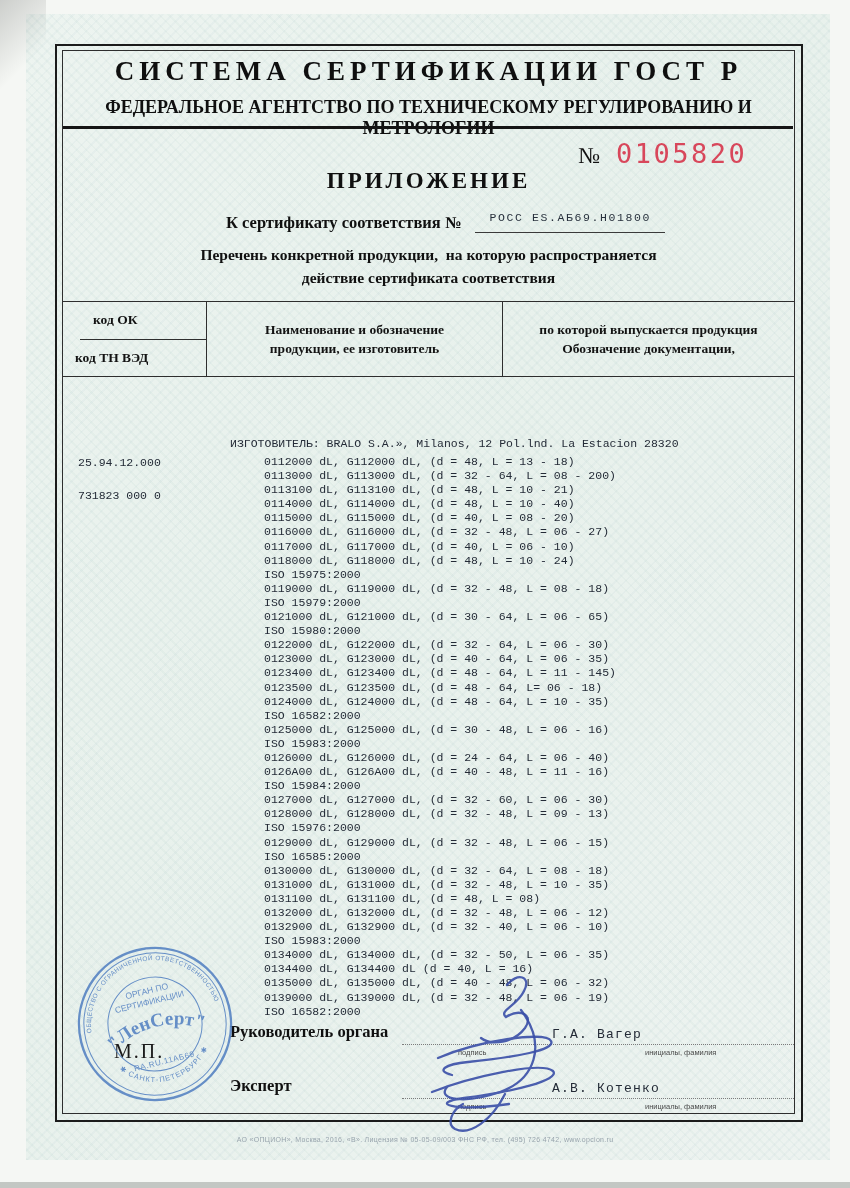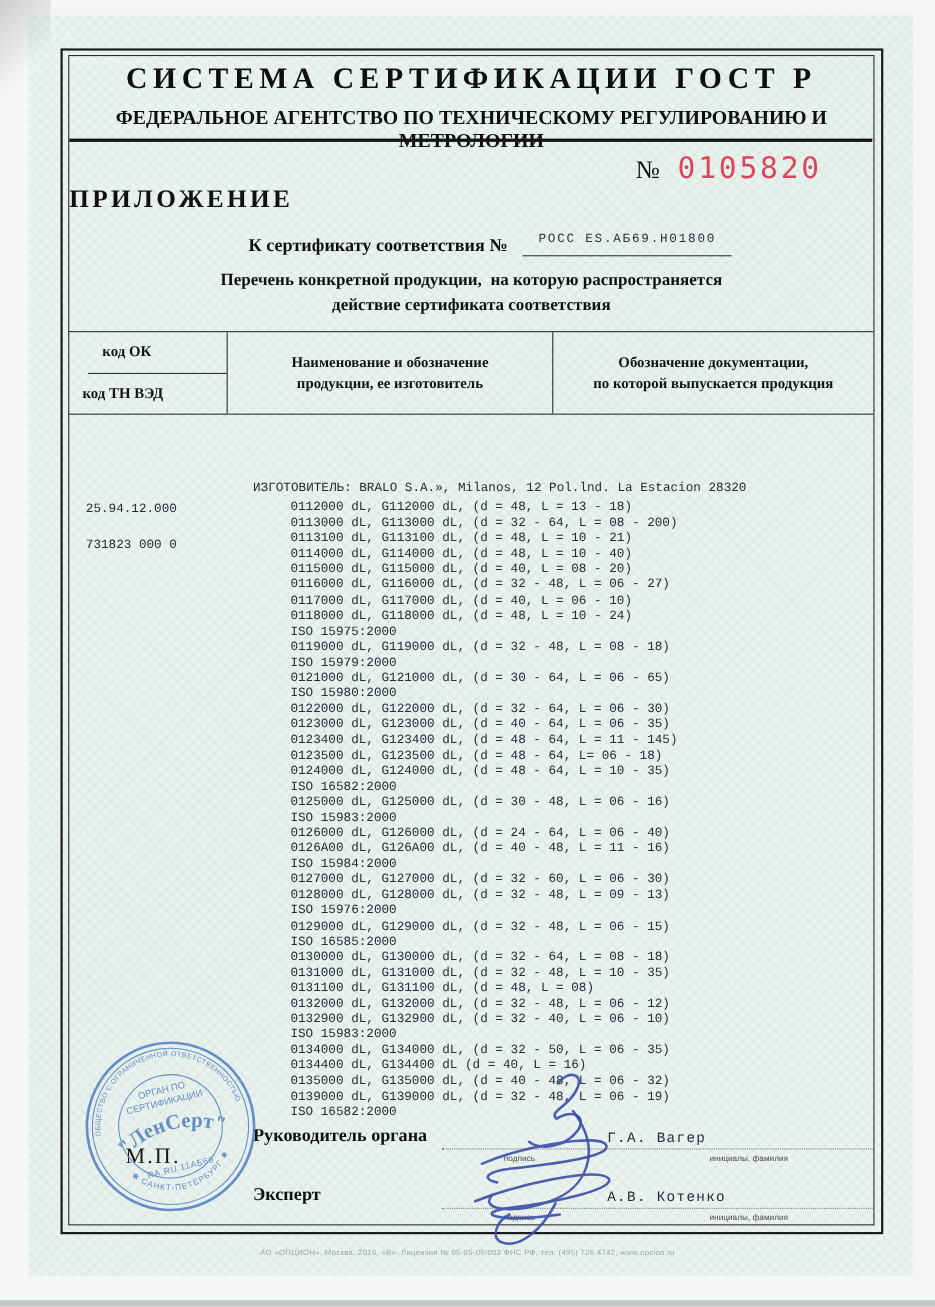--- a/index.html
+++ b/index.html
@@ -28,21 +28,21 @@
     font-size:27px;font-weight:bold;letter-spacing:5px;color:#0f0f0f;}
   .title2{position:absolute;left:63px;top:97px;width:731px;text-align:center;
     font-size:18px;font-weight:bold;color:#0f0f0f;}
   .hr1{position:absolute;left:63px;top:126px;width:730px;height:2.5px;background:#151515;}
 
   .serial{position:absolute;left:578px;top:138px;display:flex;align-items:baseline;gap:16px;}
   .serial .no{font-size:23px;color:#111;}
   .serial .digits{font-family:"DejaVu Sans Mono","Liberation Mono",monospace;
     font-size:27px;letter-spacing:2.5px;color:#d8475b;}
 
-  .apx-title{position:absolute;left:63px;top:168px;width:731px;text-align:left;
+  .apx-title{position:absolute;left:63px;top:168px;width:731px;text-align:center;
     font-size:23px;font-weight:bold;letter-spacing:3px;color:#101010;}
 
   .cert-row{position:absolute;left:63px;top:210px;width:731px;display:flex;
     justify-content:center;align-items:flex-end;padding-left:34px;box-sizing:border-box;}
   .cert-label{font-size:16.5px;font-weight:bold;color:#101010;}
   .cert-num-wrap{margin-left:14px;border-bottom:1.2px solid #3a3a3a;padding:0 14px 4px;}
   .cert-num{font-family:"Liberation Mono","DejaVu Sans Mono",monospace;font-size:11.5px;
     letter-spacing:1.6px;color:#28313d;display:inline-block;transform:translateY(-3px);}
 
   .sub{position:absolute;left:63px;width:731px;text-align:center;font-size:15.5px;
@@ -125,22 +125,22 @@
 <div class="thead">
   <div class="c1">
     <div class="t">код ОК</div>
     <div class="b">код ТН ВЭД</div>
   </div>
   <div class="c2">
     <div>Наименование и обозначение</div>
     <div>продукции, ее изготовитель</div>
   </div>
   <div class="c3">
+    <div>по которой выпускается продукция</div>
     <div>Обозначение документации,</div>
-    <div>по которой выпускается продукция</div>
   </div>
 </div>
 
 <div class="mono-body mfr">
   <div>ИЗГОТОВИТЕЛЬ: BRALO S.A.», Milanos, 12 Pol.lnd. La Estacion 28320</div>
 </div>
 
 <div class="mono-body code1">25.94.12.000</div>
 <div class="mono-body code2">731823 000 0</div>
 

